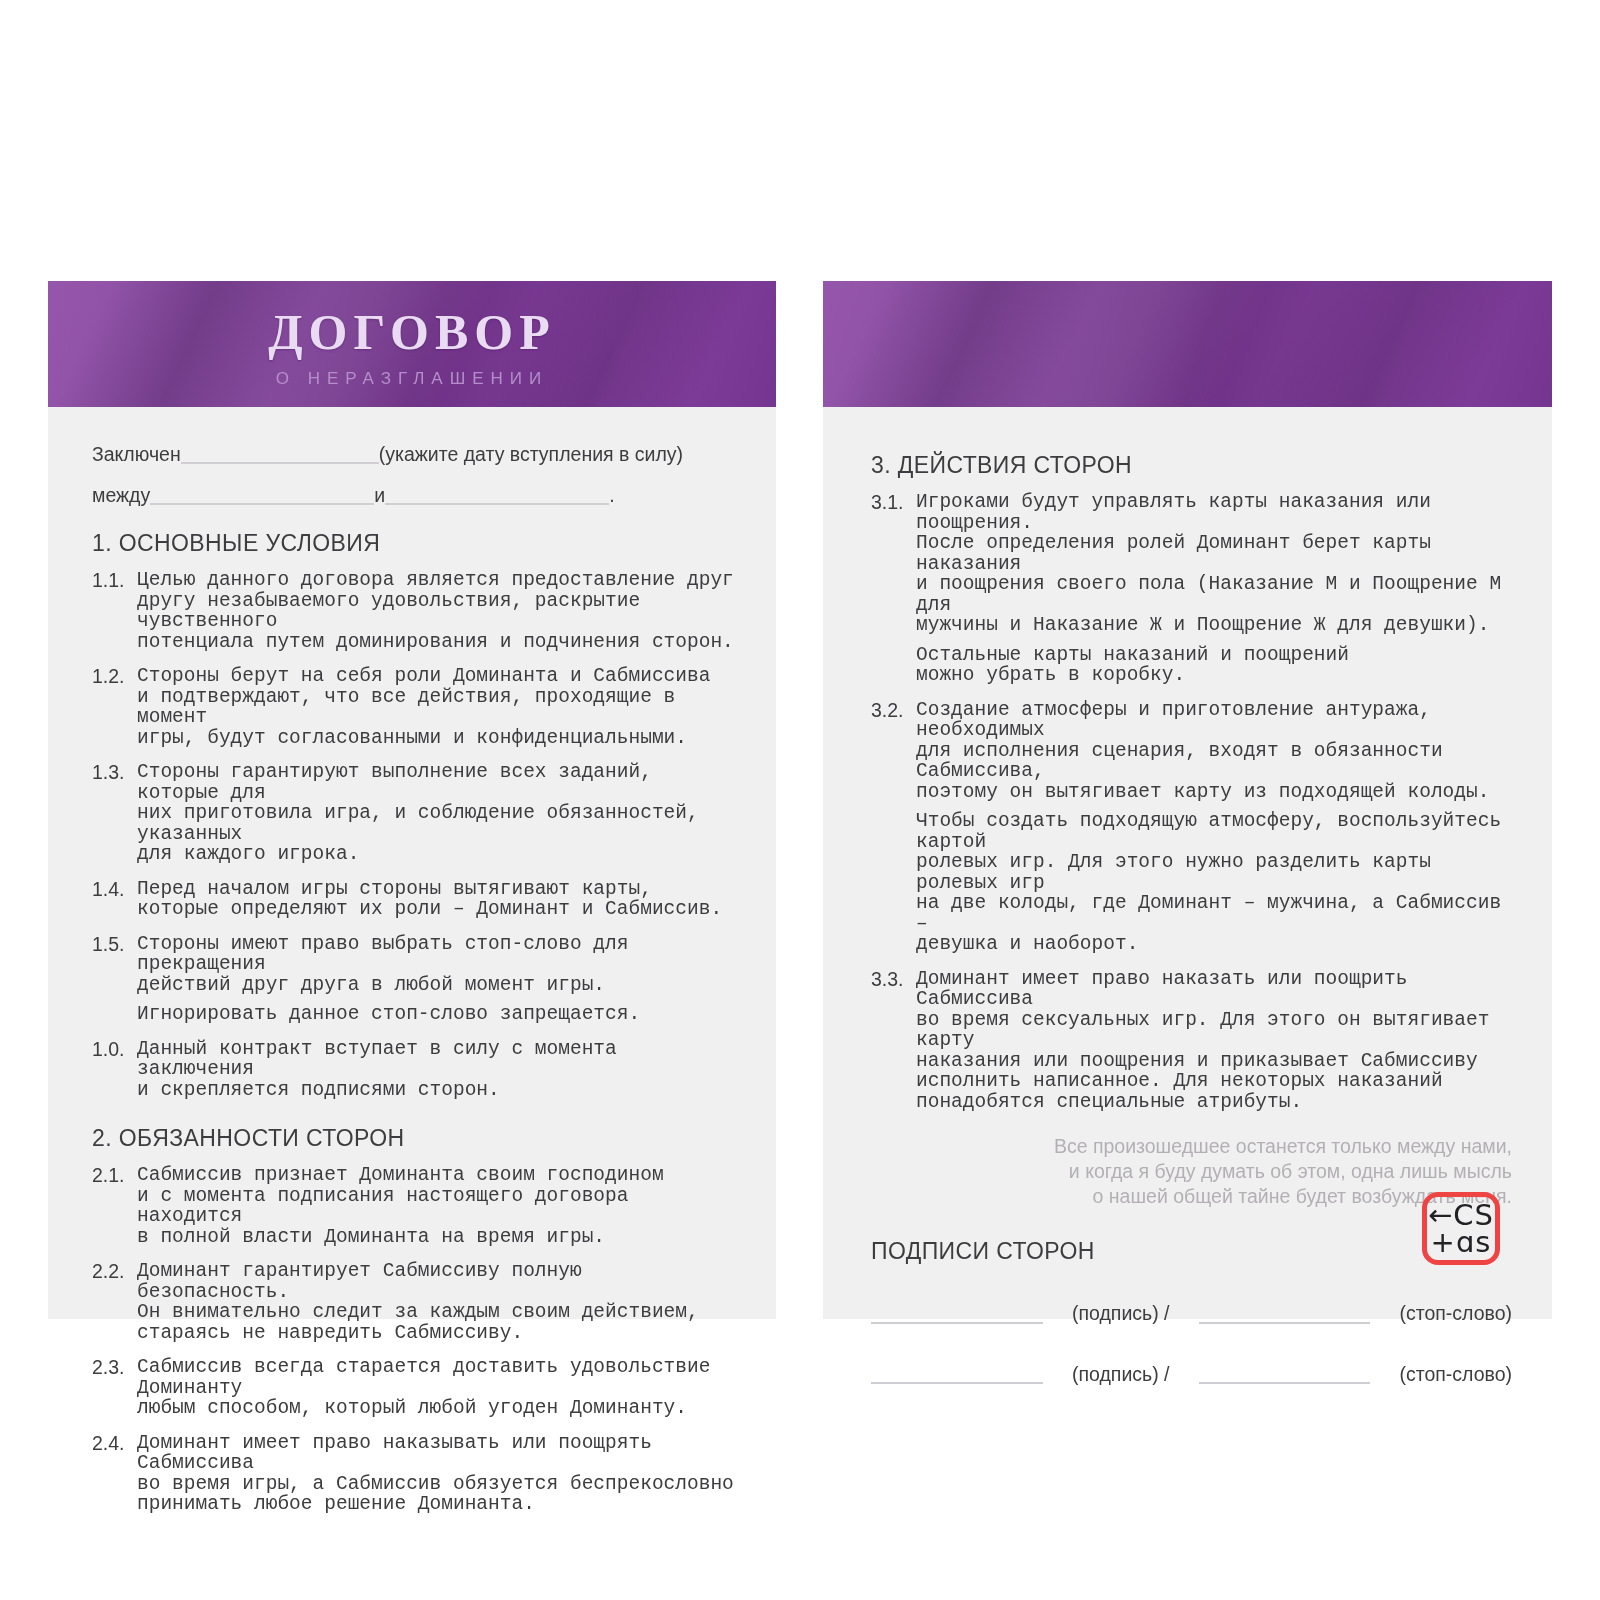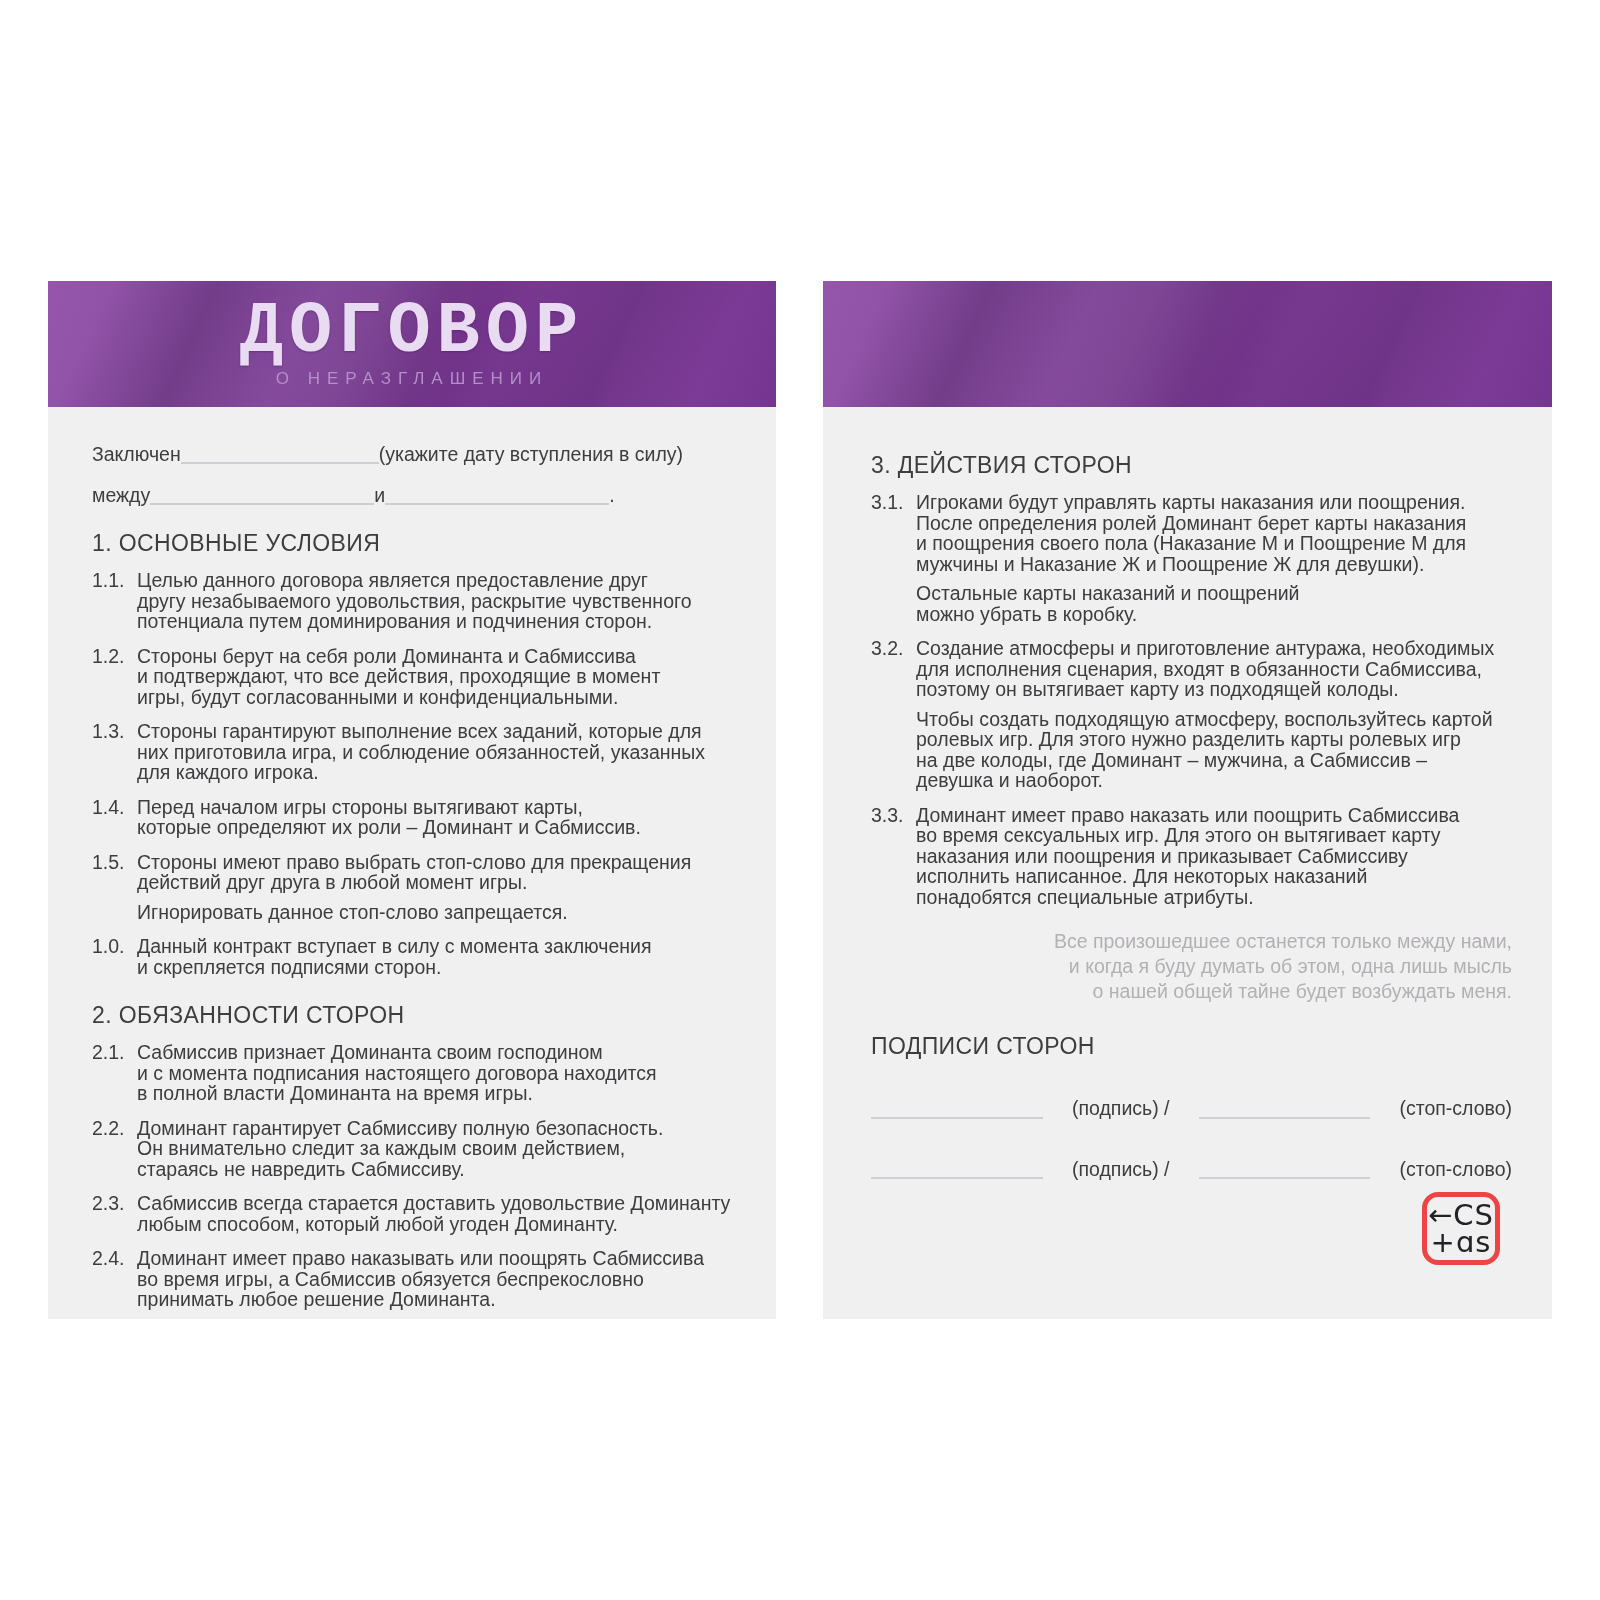--- a/index.html
+++ b/index.html
@@ -20,22 +20,22 @@
   }
   .banner::before{
     content:"";position:absolute;inset:-30% -10%;
     background:
       linear-gradient(115deg,rgba(30,0,50,0) 16%,rgba(30,0,50,0.22) 27%,rgba(30,0,50,0) 38%),
       linear-gradient(115deg,rgba(255,255,255,0.09) 44%,rgba(255,255,255,0) 56%),
       linear-gradient(115deg,rgba(30,0,50,0) 60%,rgba(30,0,50,0.20) 71%,rgba(30,0,50,0) 82%);
   }
   .banner-inner{position:relative;text-align:center;padding-top:20px;}
   .banner-title{
-    font-family:Liberation Mono, monospace;font-weight:bold;
-    font-size:72px;line-height:62px;letter-spacing:6px;color:#e9dcf2;
+    font-family:Liberation Serif, serif;font-weight:bold;
+    font-size:50px;line-height:62px;letter-spacing:6px;color:#e9dcf2;
     text-shadow:0 1px 2px rgba(60,10,80,0.35);
   }
   .banner-subtitle{margin-top:6px;font-size:17px;letter-spacing:7px;color:#b48fc9;}
 
   .pbody{
     position:absolute;top:126px;left:0;right:0;bottom:0;
     padding:36px 40px 0 44px;
     font-size:19.5px;line-height:20.5px;
   }
   .page.right .pbody{padding-top:20px;padding-left:48px;}
@@ -45,21 +45,21 @@
   .blank{border-bottom:2px solid #d0ced2;height:19px;flex:0 0 auto;}
   .blank.w1{width:198px;}
   .blank.w2{width:224px;}
 
   .sec-heading{
     font-size:23px;line-height:24px;font-weight:normal;letter-spacing:0.4px;
     margin:26px 0 15px 0;color:#3d3d3f;
   }
   .item{display:flex;margin-bottom:14px;}
   .item .num{flex:0 0 45px;}
-  .item .paras{flex:1;min-width:0;}
+  .item .paras{flex:1;min-width:0;font-family:Liberation Mono, monospace;}
   .item p{margin:0;white-space:pre-line;}
   .item p + p{margin-top:9px;}
 
   .quote{
     margin-top:22px;text-align:right;color:#b3b0b4;
     font-size:19.5px;line-height:25px;white-space:pre-line;
   }
   .sig-heading{font-size:23px;line-height:24px;font-weight:normal;letter-spacing:0.4px;margin:30px 0 0 0;}
   .sig-row{display:flex;align-items:flex-end;gap:29px;margin-top:40px;white-space:nowrap;}
   .sig-row .sline{flex:1 1 0;border-bottom:2px solid #d0ced2;height:18px;min-width:40px;}

